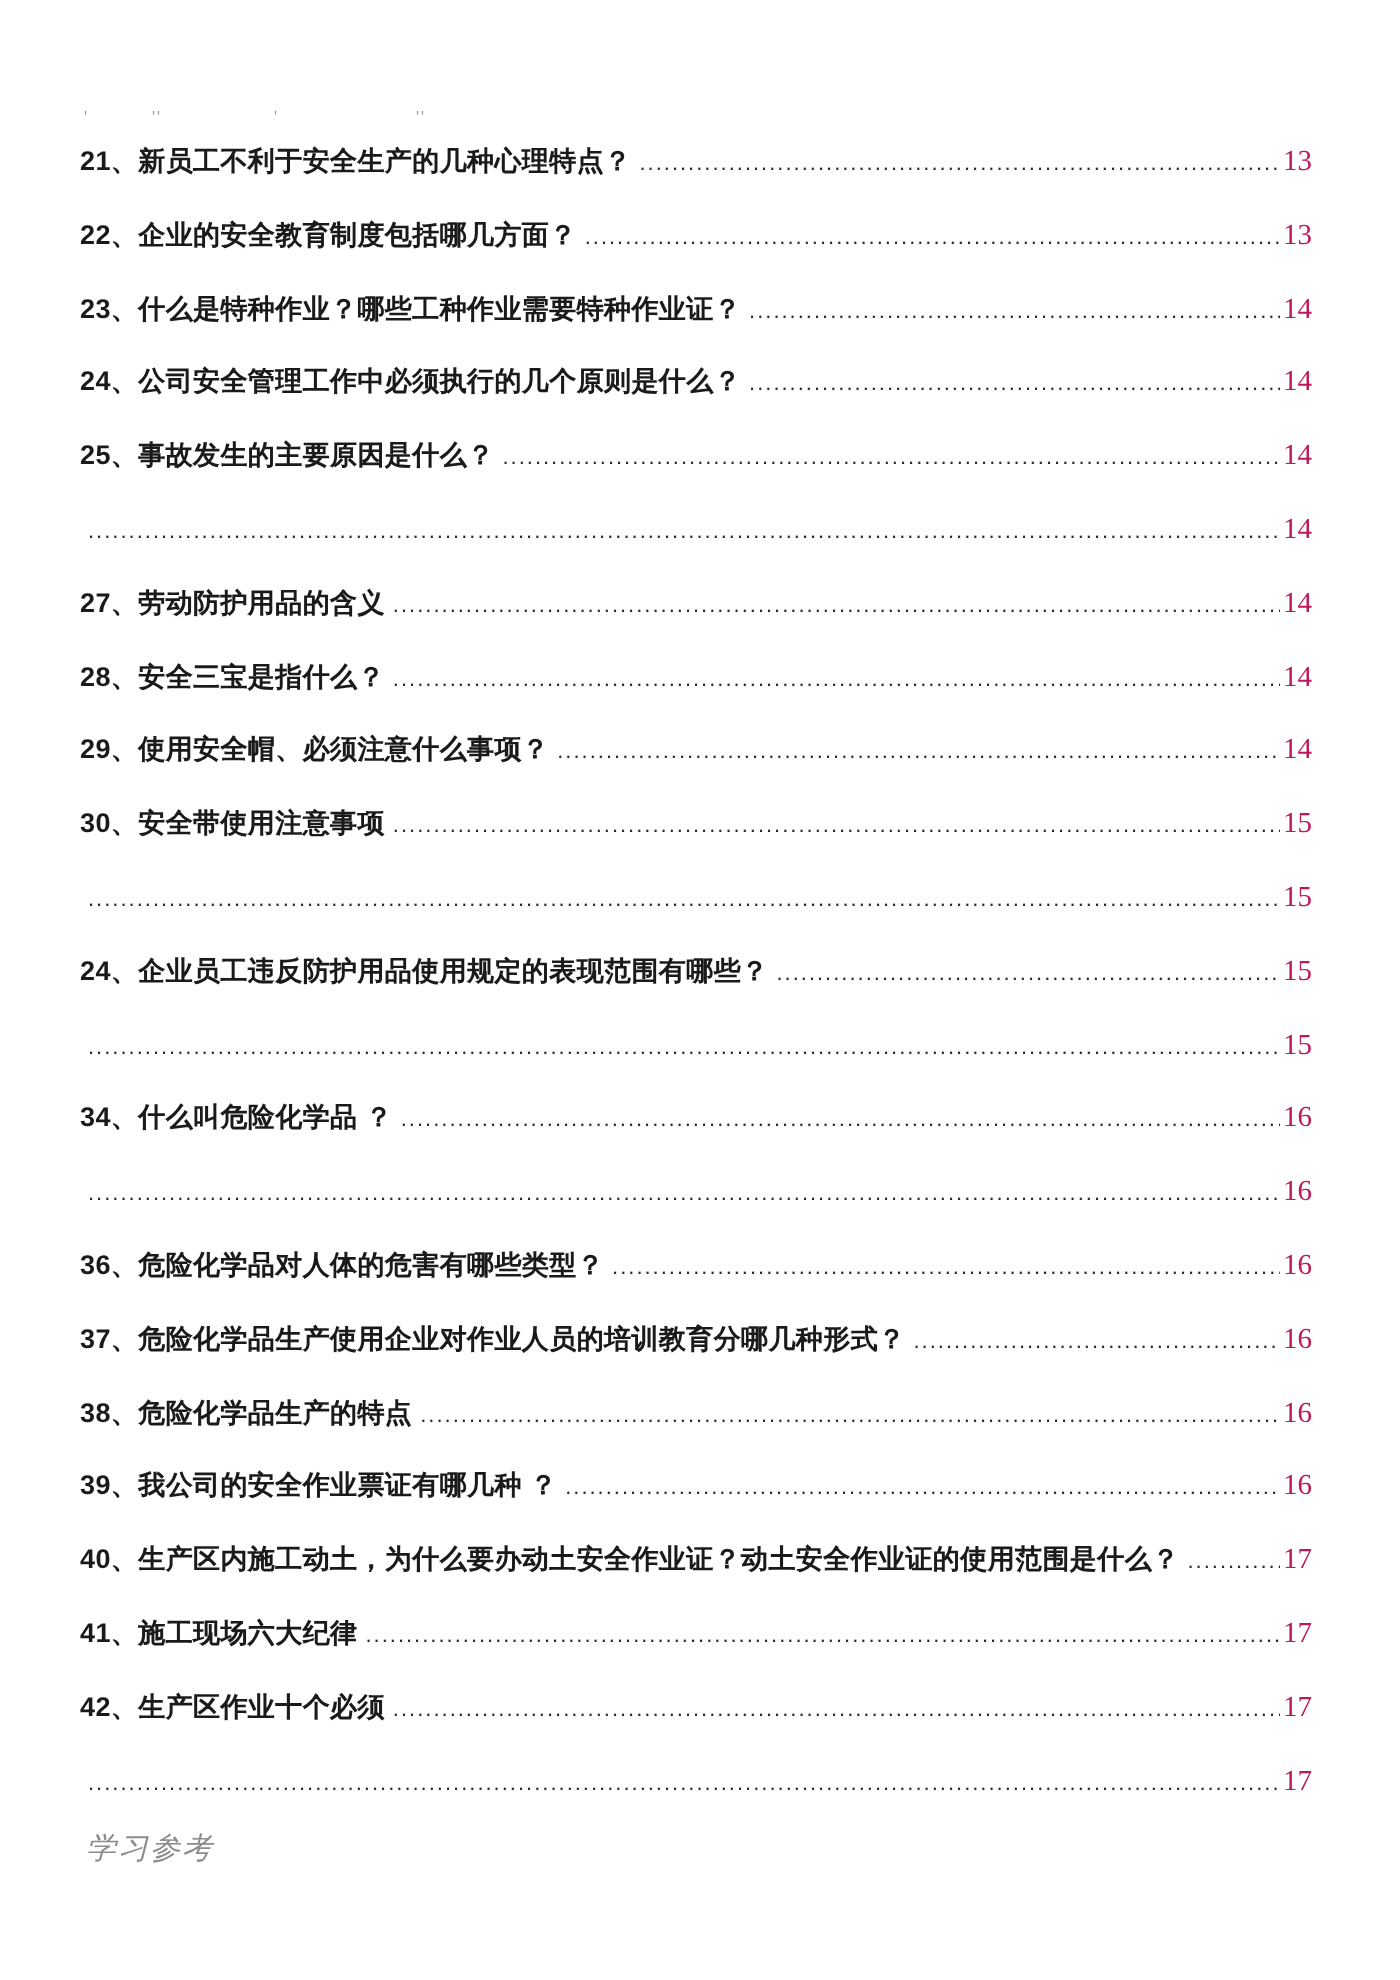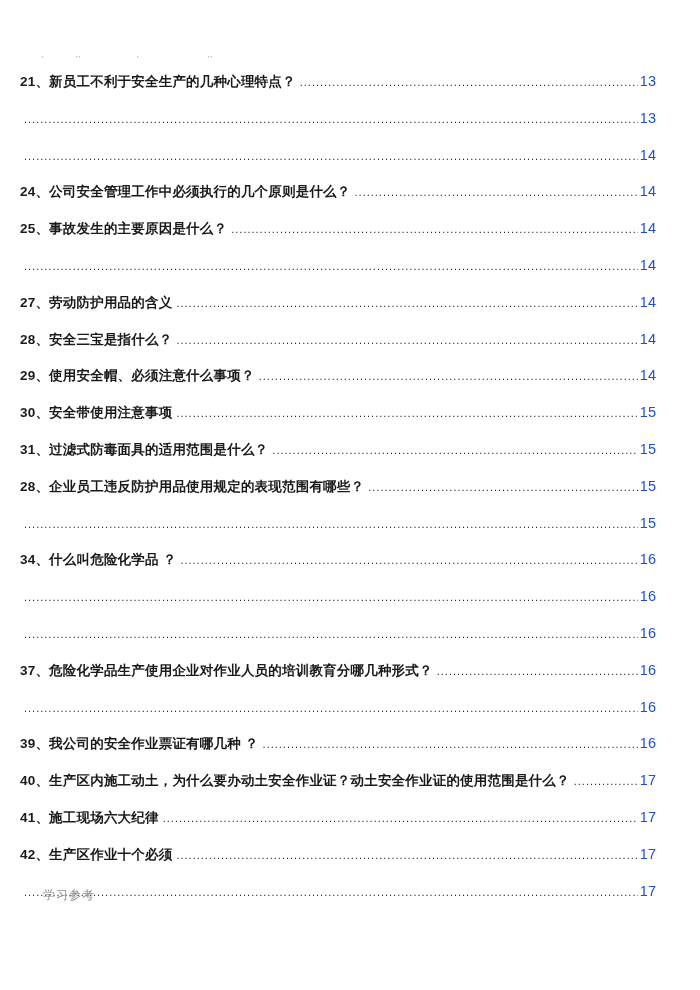--- a/index.html
+++ b/index.html
@@ -38,21 +38,21 @@
   .art-1 { left: 42px; }
   .art-2 { left: 76px; }
   .art-3 { left: 137px; }
   .art-4 { left: 208px; }
 
   .toc {
     position: absolute;
     top: 0;
     left: 0;
     width: 700px;
-    padding: 61px 44px 0 20px;
+    padding: 61px 44px 0 40px;
     box-sizing: border-box;
   }
   .toc-row {
     display: flex;
     align-items: baseline;
     height: 36.8px;
     box-sizing: border-box;
     padding-top: 11px;
     overflow: hidden;
   }
@@ -73,32 +73,33 @@
   }
   .dots::after {
     content: "........................................................................................................................................................................................................................";
     font-size: 11px;
     font-weight: normal;
     color: #2a2a2a;
     letter-spacing: 1px;
   }
   .toc-page {
     flex: 0 0 auto;
-    font-family: Liberation Sans, sans-serif;
+    font-family: Liberation Serif, serif;
     font-weight: normal;
     font-size: 14.5px;
-    color: #1d4ed8;
+    color: #be185d;
   }
   .footer {
     position: absolute;
-    top: 887px;
+    top: 915px;
     left: 43px;
-    font-size: 12px;
+    font-size: 15px;
     color: #8c8c8c;
     letter-spacing: 1px;
+    font-style: italic;
   }
 </style>
 </head>
 <body>
 
 <div class="page">
 
   <div class="artifacts">
     <span class="art-1">'</span>
     <span class="art-2">''</span>
@@ -107,25 +108,27 @@
   </div>
 
   <div class="toc" id="toc-list">
     <div class="toc-row">
       <span class="toc-label">21、新员工不利于安全生产的几种心理特点？</span>
       <span class="dots"></span>
       <span class="toc-page">13</span>
     </div>
 
     <div class="toc-row">
+      <span class="toc-label">22、企业的安全教育制度包括哪几方面？</span>
       <span class="dots"></span>
       <span class="toc-page">13</span>
     </div>
 
     <div class="toc-row">
+      <span class="toc-label">23、什么是特种作业？哪些工种作业需要特种作业证？</span>
       <span class="dots"></span>
       <span class="toc-page">14</span>
     </div>
 
     <div class="toc-row">
       <span class="toc-label">24、公司安全管理工作中必须执行的几个原则是什么？</span>
       <span class="dots"></span>
       <span class="toc-page">14</span>
     </div>
 
@@ -158,27 +161,26 @@
       <span class="toc-page">14</span>
     </div>
 
     <div class="toc-row">
       <span class="toc-label">30、安全带使用注意事项</span>
       <span class="dots"></span>
       <span class="toc-page">15</span>
     </div>
 
     <div class="toc-row">
-      <span class="toc-label">31、过滤式防毒面具的适用范围是什么？</span>
-      <span class="dots"></span>
-      <span class="toc-page">15</span>
-    </div>
-
-    <div class="toc-row">
-      <span class="toc-label">28、企业员工违反防护用品使用规定的表现范围有哪些？</span>
+      <span class="dots"></span>
+      <span class="toc-page">15</span>
+    </div>
+
+    <div class="toc-row">
+      <span class="toc-label">24、企业员工违反防护用品使用规定的表现范围有哪些？</span>
       <span class="dots"></span>
       <span class="toc-page">15</span>
     </div>
 
     <div class="toc-row">
       <span class="dots"></span>
       <span class="toc-page">15</span>
     </div>
 
     <div class="toc-row">
@@ -186,31 +188,33 @@
       <span class="dots"></span>
       <span class="toc-page">16</span>
     </div>
 
     <div class="toc-row">
       <span class="dots"></span>
       <span class="toc-page">16</span>
     </div>
 
     <div class="toc-row">
+      <span class="toc-label">36、危险化学品对人体的危害有哪些类型？</span>
       <span class="dots"></span>
       <span class="toc-page">16</span>
     </div>
 
     <div class="toc-row">
       <span class="toc-label">37、危险化学品生产使用企业对作业人员的培训教育分哪几种形式？</span>
       <span class="dots"></span>
       <span class="toc-page">16</span>
     </div>
 
     <div class="toc-row">
+      <span class="toc-label">38、危险化学品生产的特点</span>
       <span class="dots"></span>
       <span class="toc-page">16</span>
     </div>
 
     <div class="toc-row">
       <span class="toc-label">39、我公司的安全作业票证有哪几种 ？</span>
       <span class="dots"></span>
       <span class="toc-page">16</span>
     </div>
 

